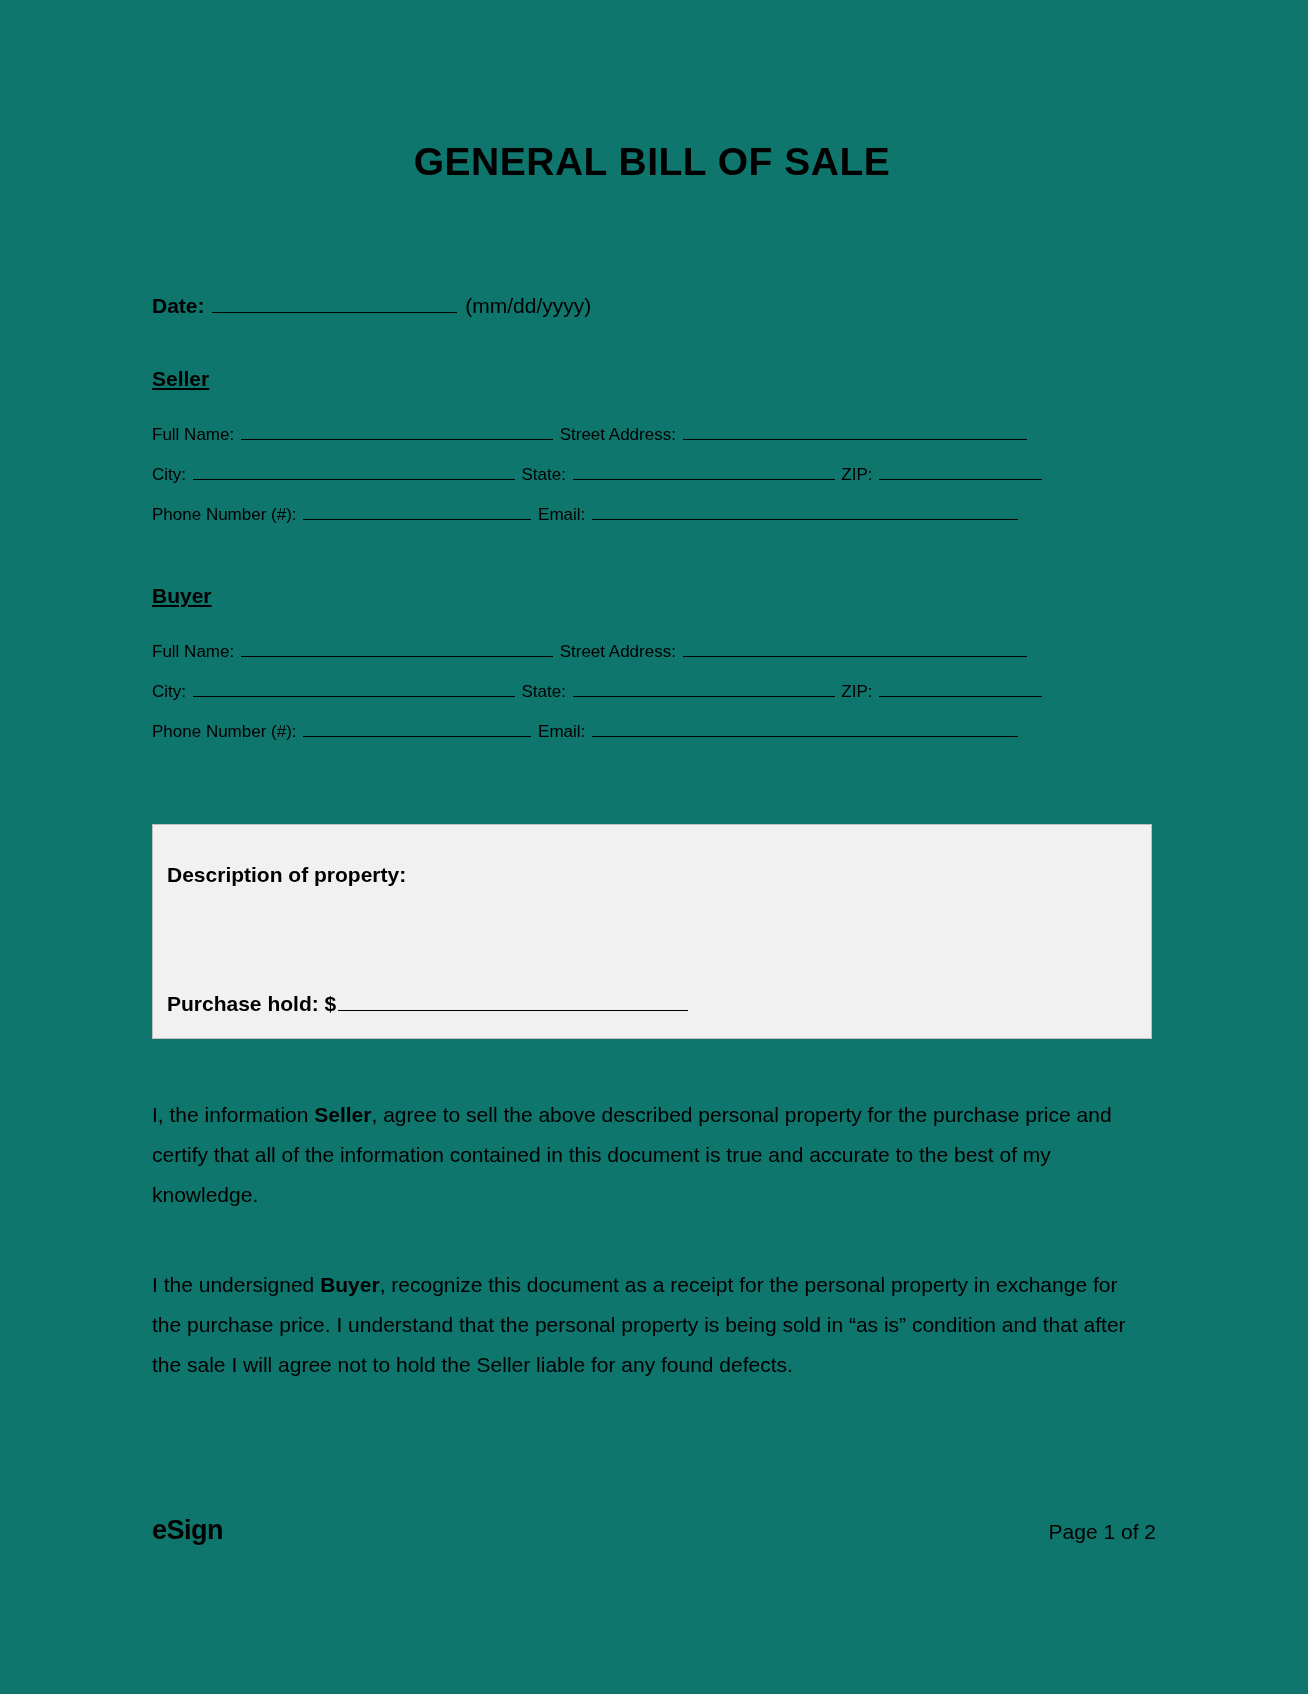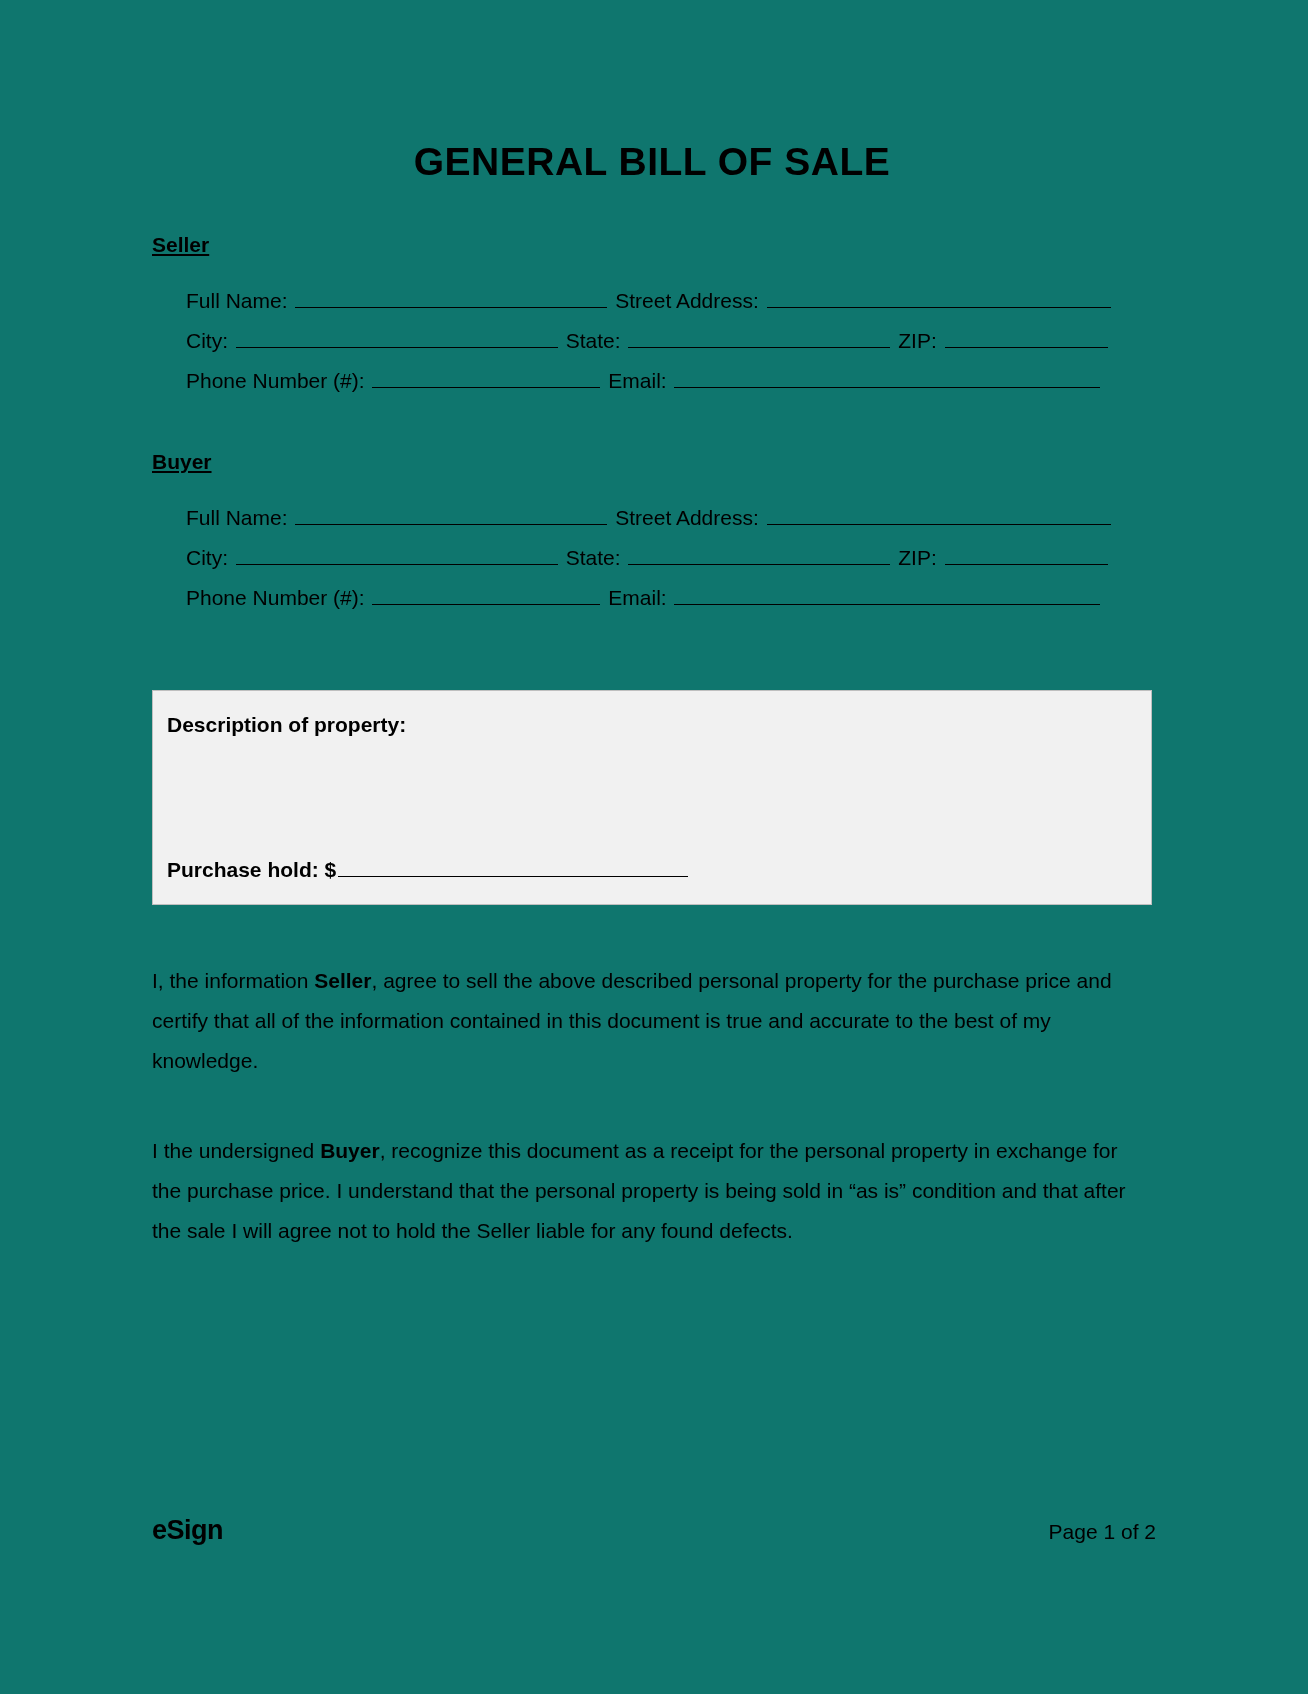--- a/index.html
+++ b/index.html
@@ -49,24 +49,23 @@
     font-size: 21px;
     font-weight: bold;
     text-decoration: underline;
     margin-top: 49px;
     margin-bottom: 0;
   }
   .field-block {
     margin-top: 24px;
   }
   .field-line {
-    font-size: 21px;
+    font-size: 17px;
     line-height: 40px;
     white-space: nowrap;
-    margin-left: 34px;
   }
   .fill {
     display: inline-block;
     border-bottom: 1px solid #000;
     vertical-align: baseline;
     height: 20px;
     margin: 0 2px;
   }
   .w-date { width: 245px; }
   .w-name { width: 312px; }
@@ -77,21 +76,21 @@
   .w-phone { width: 228px; }
   .w-email { width: 426px; }
   .w-price { width: 350px; }
 
   .desc-box {
     margin-top: 72px;
     border: 1px solid #bfbfbf;
     background: #f1f1f1;
     height: 215px;
     box-sizing: border-box;
-    padding: 22px 0 0 14px;
+    padding: 38px 0 0 14px;
     position: relative;
   }
   .desc-label {
     font-size: 21px;
     font-weight: bold;
   }
   .price-line {
     position: absolute;
     left: 14px;
     bottom: 22px;
@@ -128,20 +127,25 @@
   }
 </style>
 </head>
 <body>
 
 <div class="page">
   <div class="content">
 
     <h1 class="doc-title">GENERAL BILL OF SALE</h1>
 
+    <div class="date-row">
+      <span class="lbl">Date:</span>
+      <span class="fill w-date"></span>
+      <span>(mm/dd/yyyy)</span>
+    </div>
 
     <div class="party-heading">Seller</div>
 
     <div class="field-block">
       <div class="field-line">
         <span>Full Name:</span>
         <span class="fill w-name"></span>
         <span>Street Address:</span>
         <span class="fill w-street"></span>
       </div>

